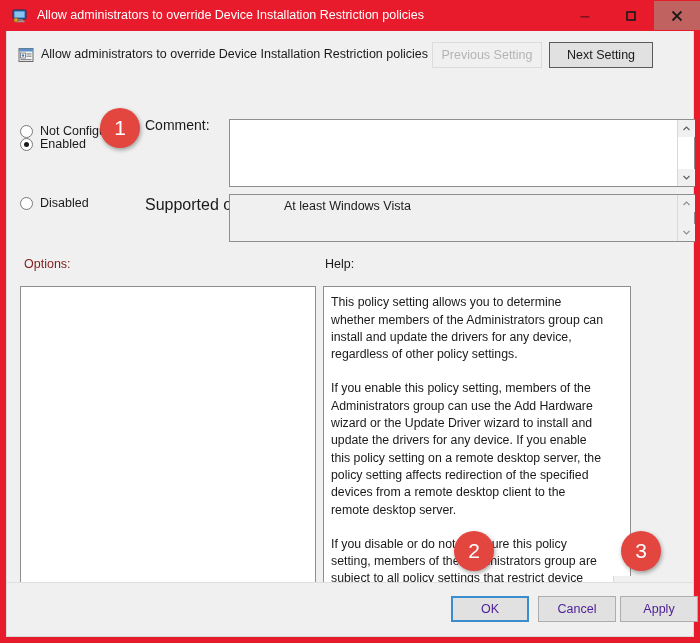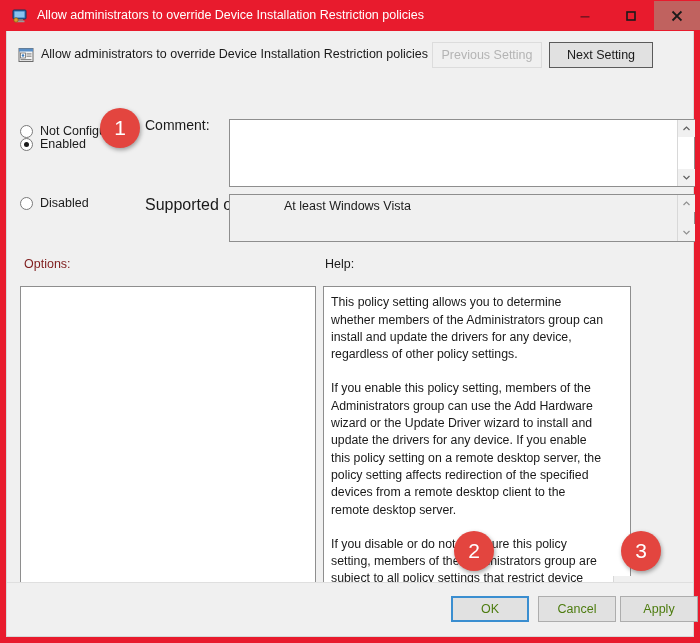--- a/index.html
+++ b/index.html
@@ -253,21 +253,21 @@
     background: #f0f0f0;
     border-top: 1px solid #dfdfdf;
   }
   .footbtn {
     position: absolute;
     top: 13px;
     width: 78px; height: 26px;
     font-size: 12.5px;
     background: #e1e1e1;
     border: 1px solid #adadad;
-    color: #4d7c0f;
+    color: #4c1d95;
     display: flex;
     align-items: center;
     justify-content: center;
     font-family: "Liberation Sans", sans-serif;
   }
   #btn-ok     { left: 444px; background: #e1e1e1; border: 2px solid #3a8ed0; }
   #btn-cancel { left: 531px; }
   #btn-apply  { left: 613px; }
 
   

